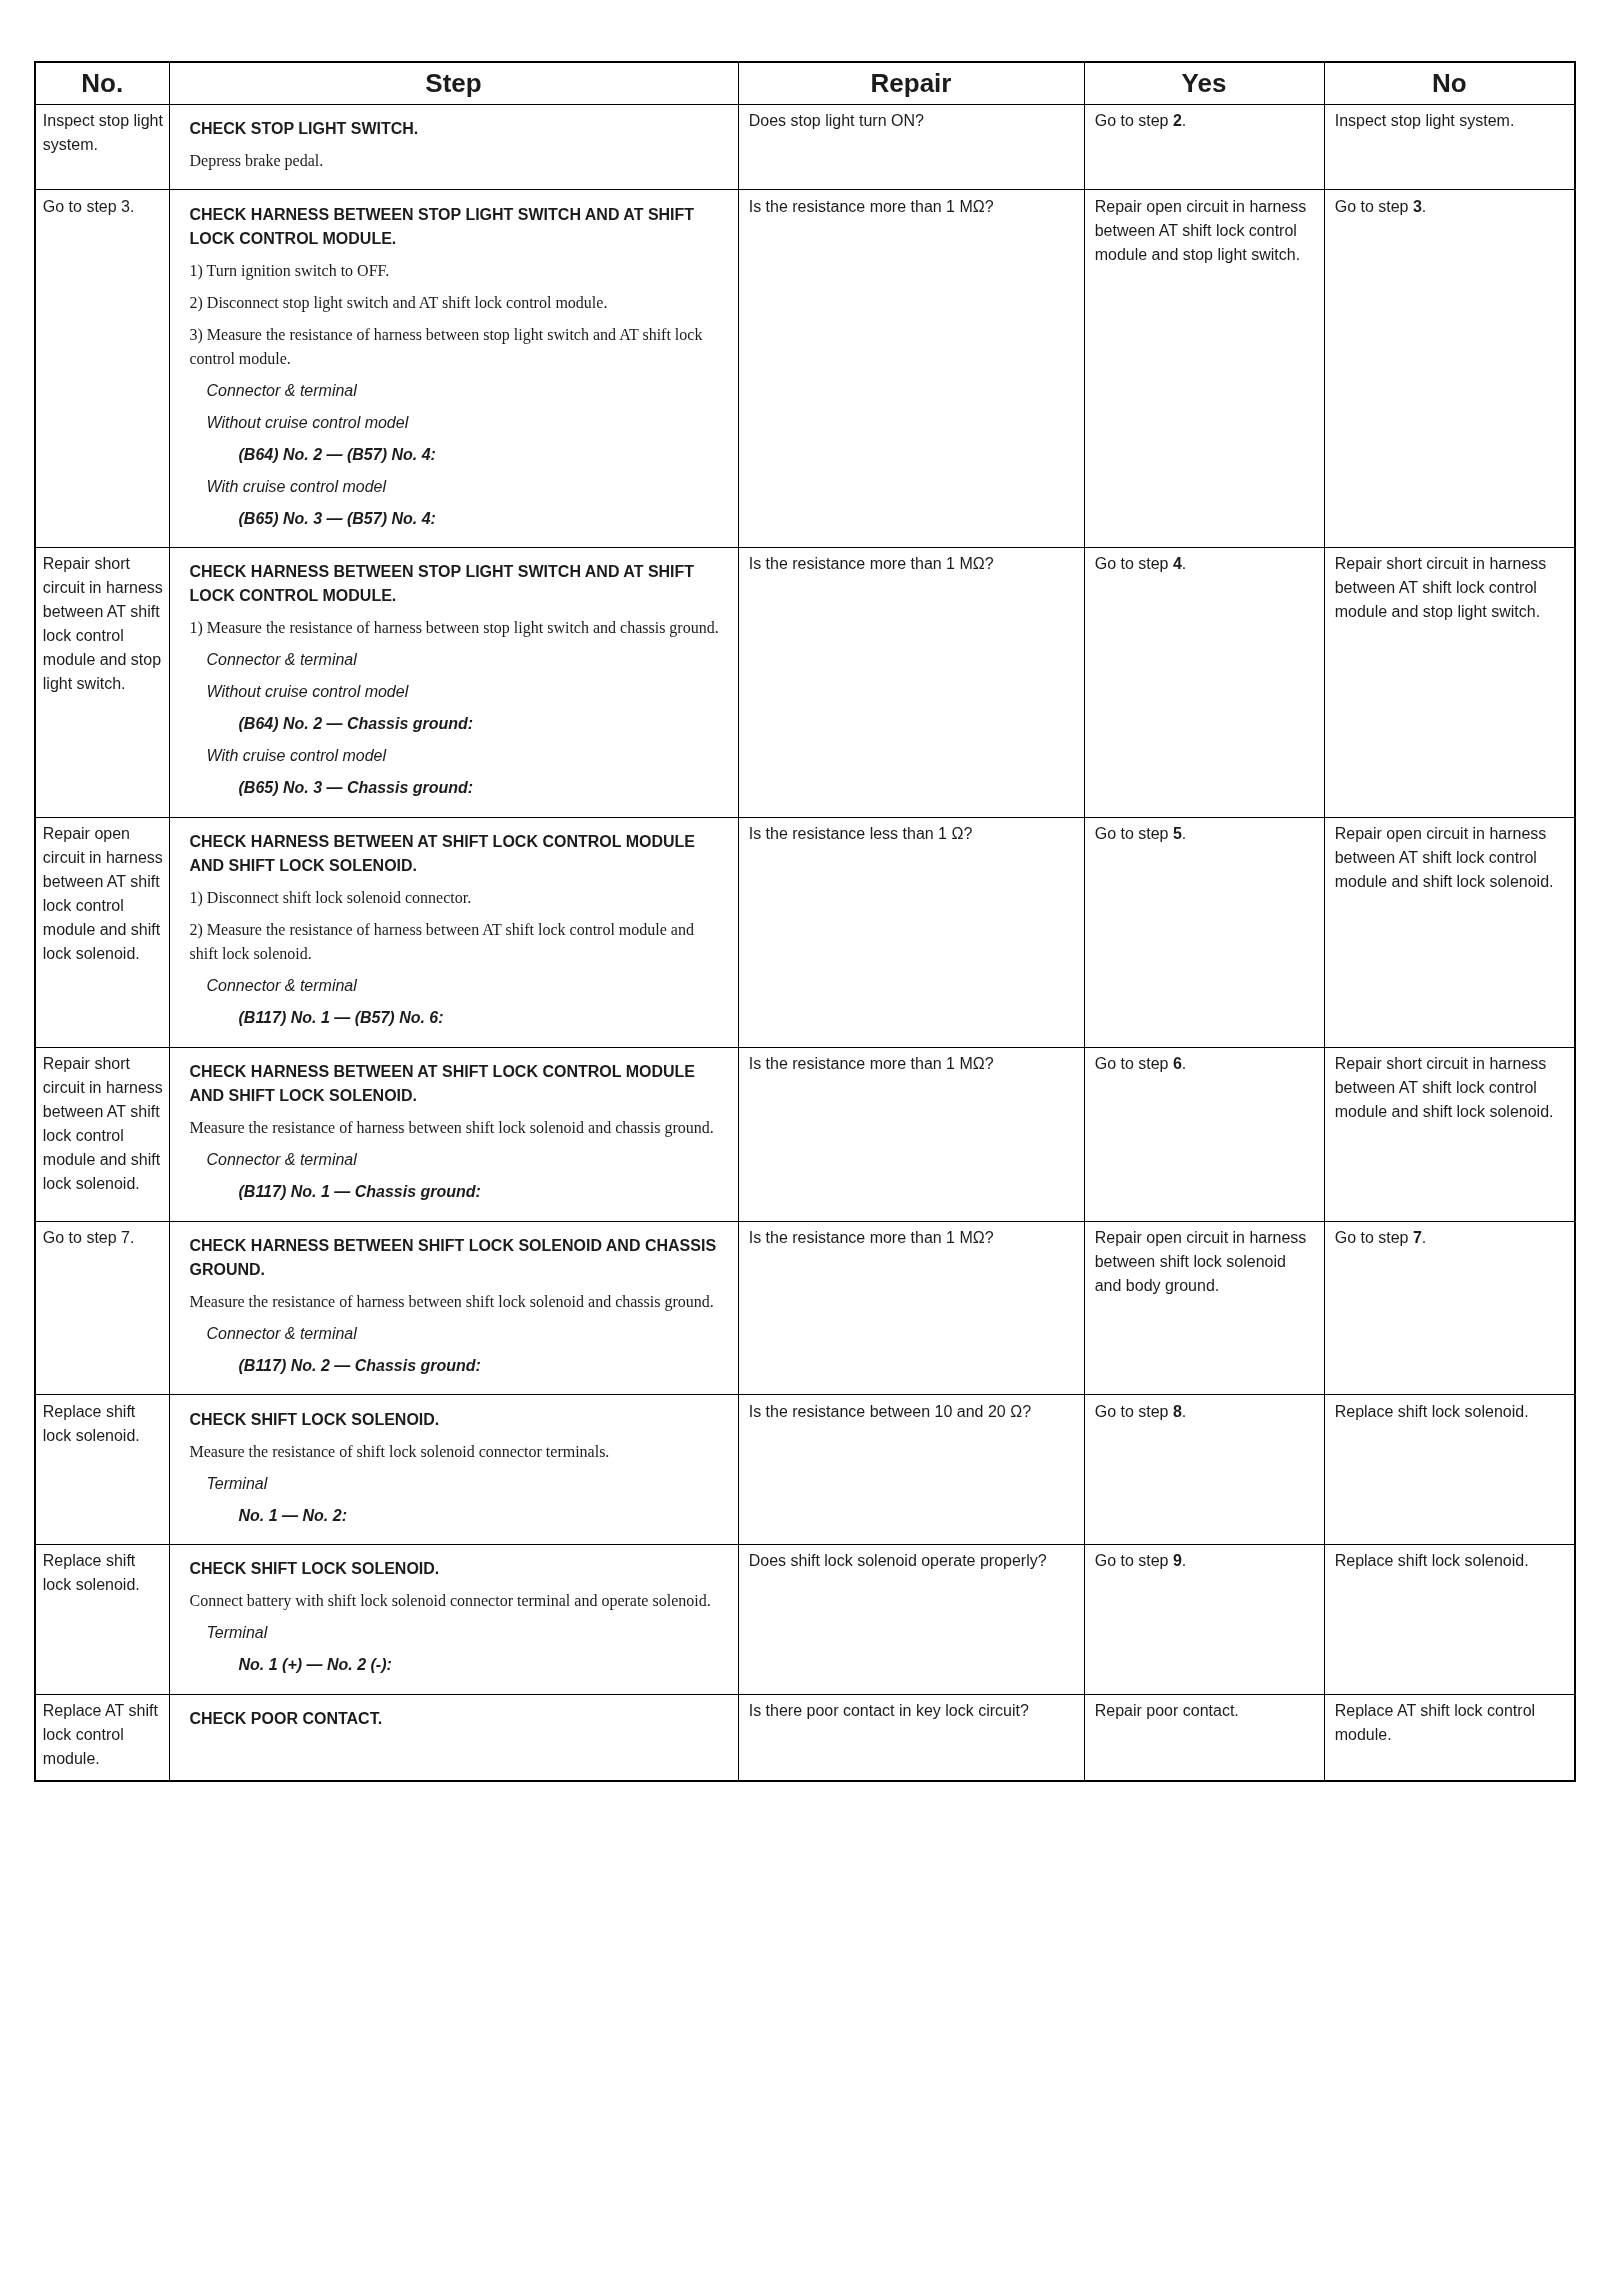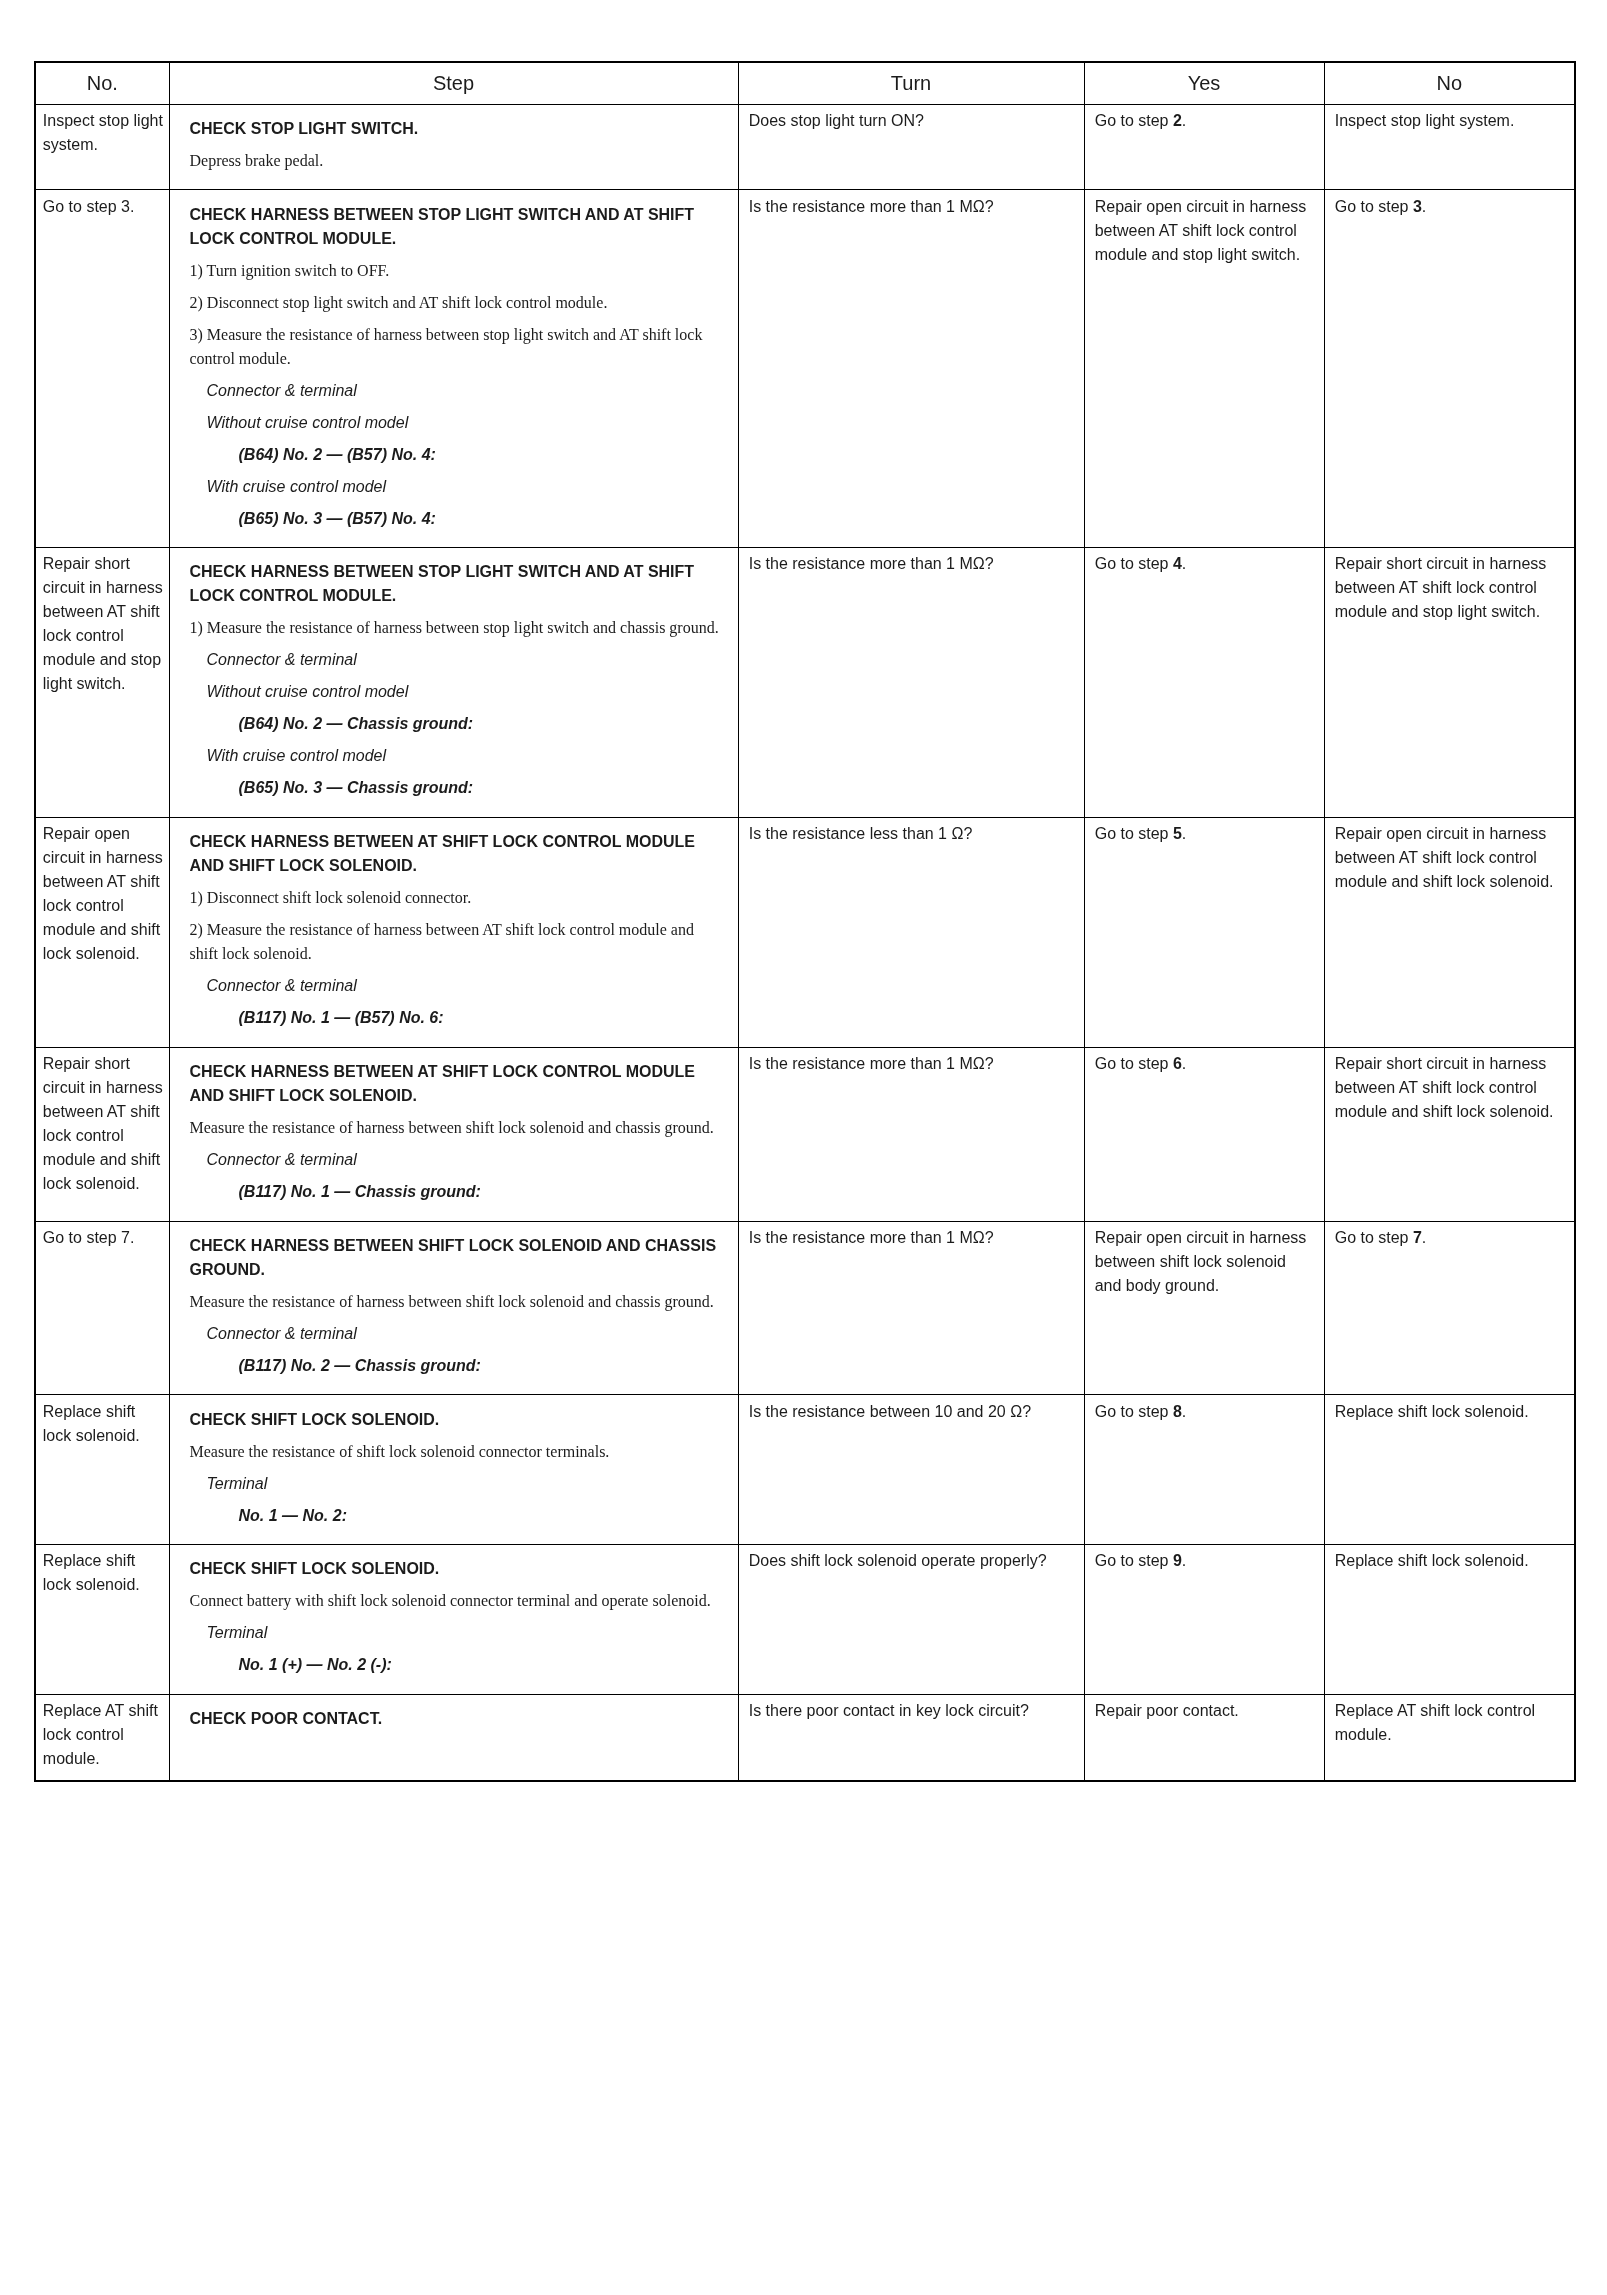--- a/index.html
+++ b/index.html
@@ -27,22 +27,22 @@
   th, td {
     border: 1.7px solid #000;
     vertical-align: top;
     font-size: 16px;
     line-height: 24px;
     padding: 4.3px 10.2px 8.5px 10.2px;
     word-wrap: break-word;
   }
   th {
     text-align: center;
-    font-weight: 400;
-    font-size: 20px;
+    font-weight: 700;
+    font-size: 26px;
     padding: 6.8px 3.4px;
     line-height: 27px;
   }
   td.num {
     padding-left: 6.8px;
     padding-right: 3.4px;
   }
   td.step {
     padding-left: 12px;
   }
@@ -75,21 +75,21 @@
       <col style="width:134px">
       <col style="width:569px">
       <col style="width:346px">
       <col style="width:240px">
       <col style="width:251px">
     </colgroup>
     <thead>
       <tr>
         <th>No.</th>
         <th>Step</th>
-        <th>Turn</th>
+        <th>Repair</th>
         <th>Yes</th>
         <th>No</th>
       </tr>
     </thead>
     <tbody>
         <tr>
           <td class="num">Inspect stop light system.</td>
           <td class="step">
             <div class="ln b">CHECK STOP LIGHT SWITCH.</div>
             <div class="ln n">Depress brake pedal.</div>

